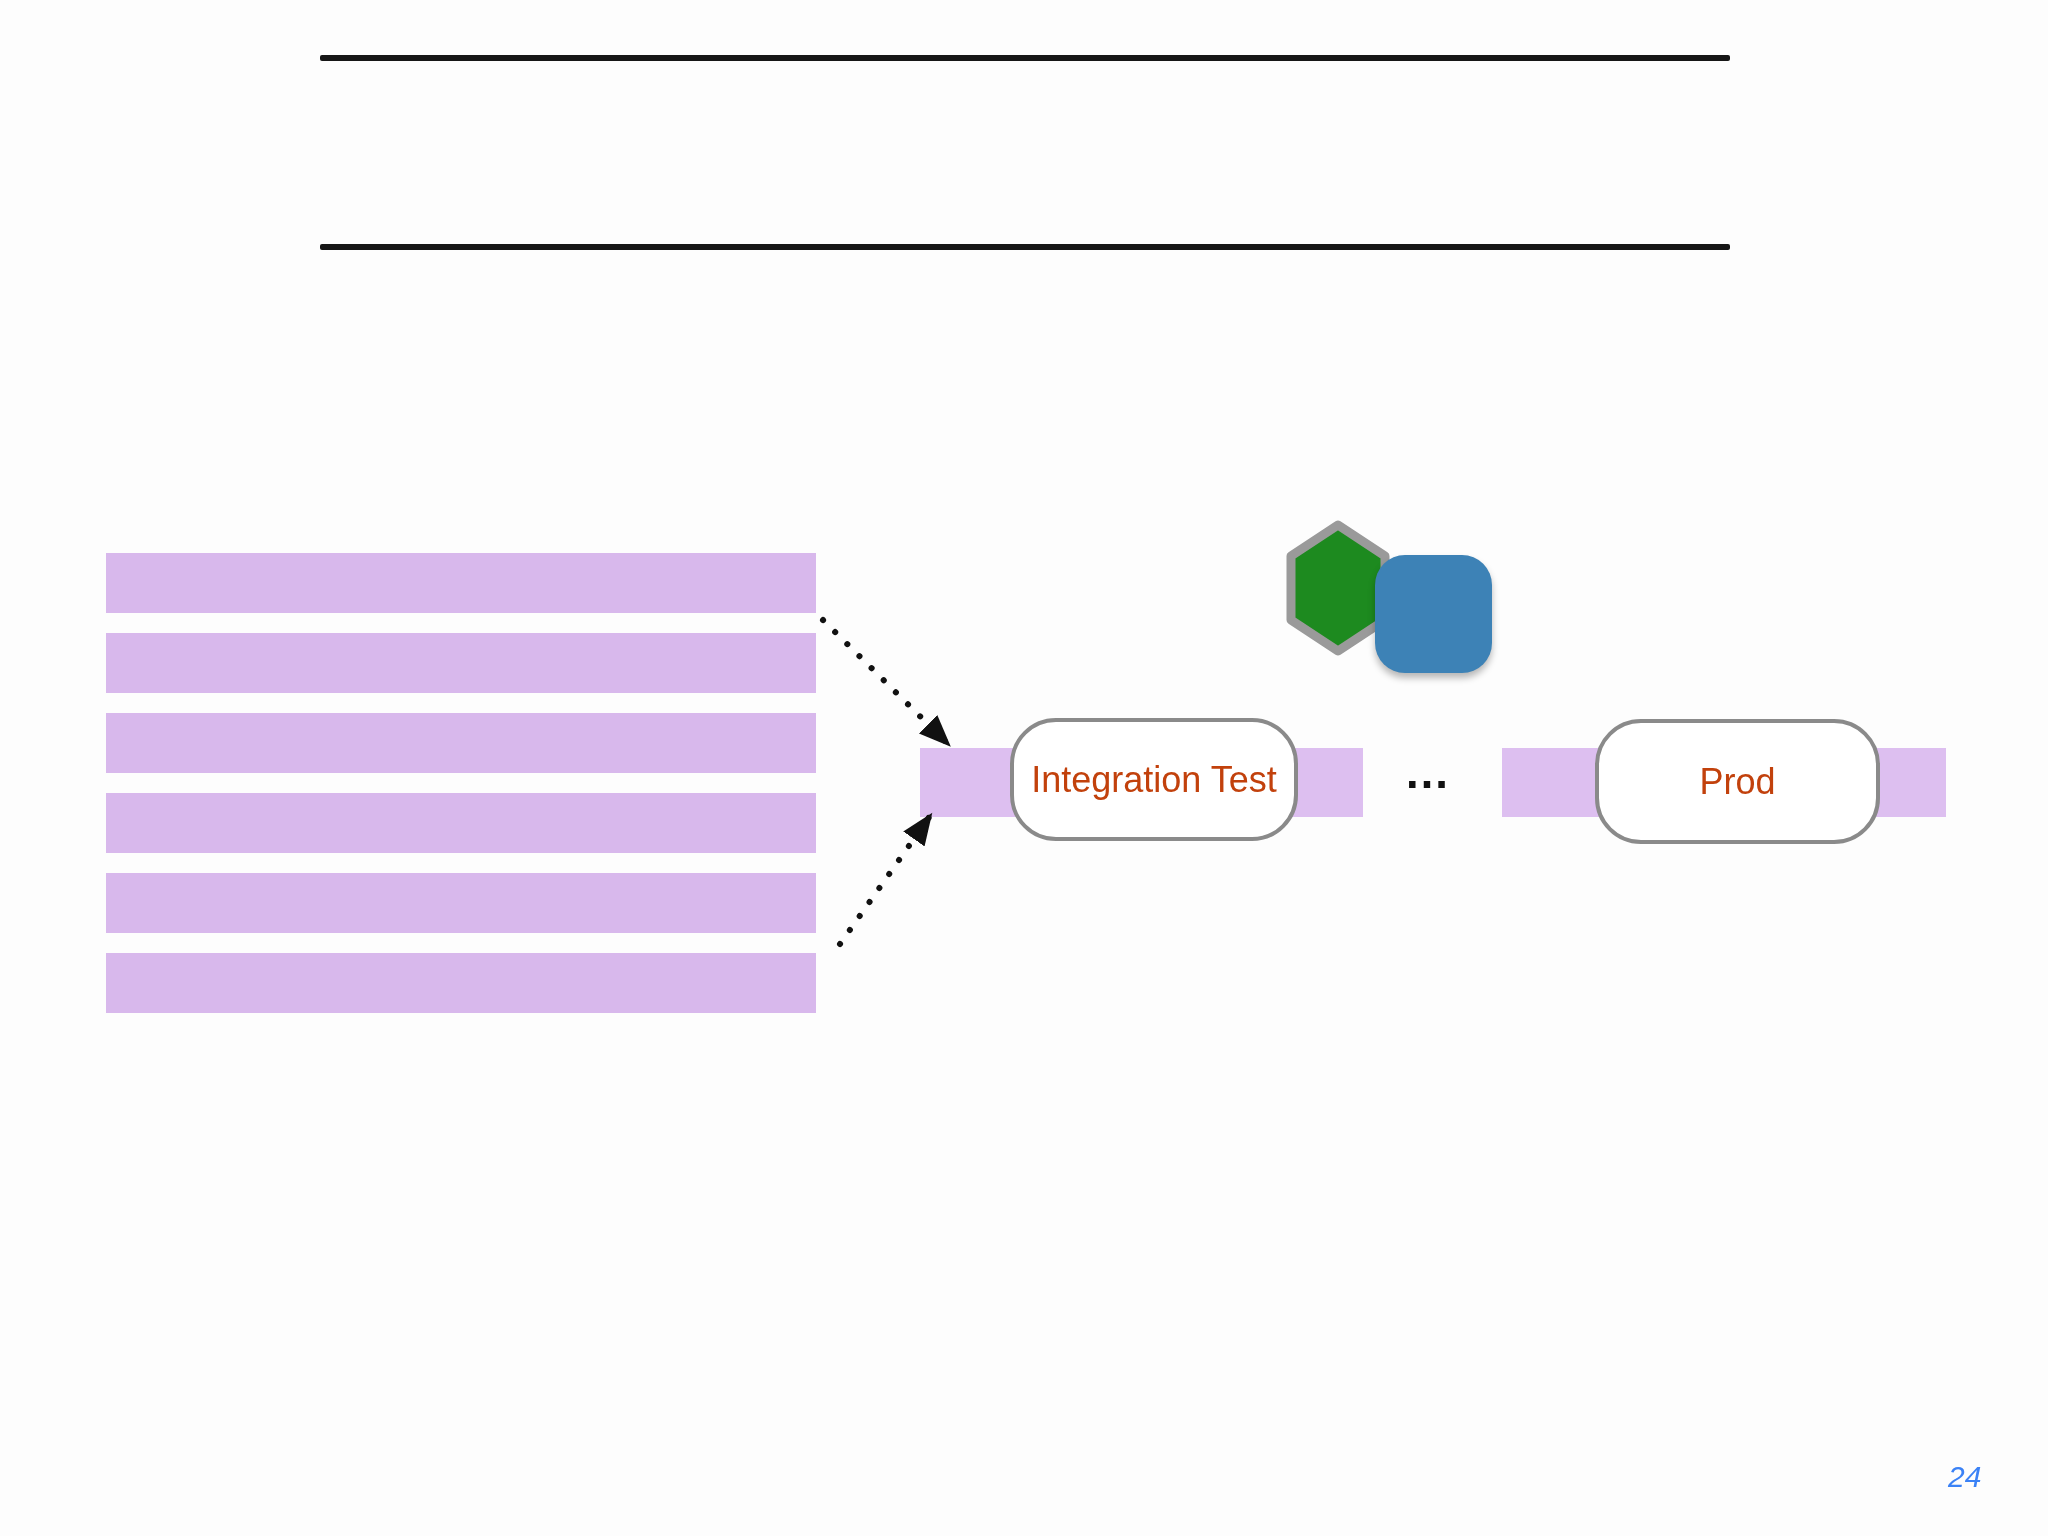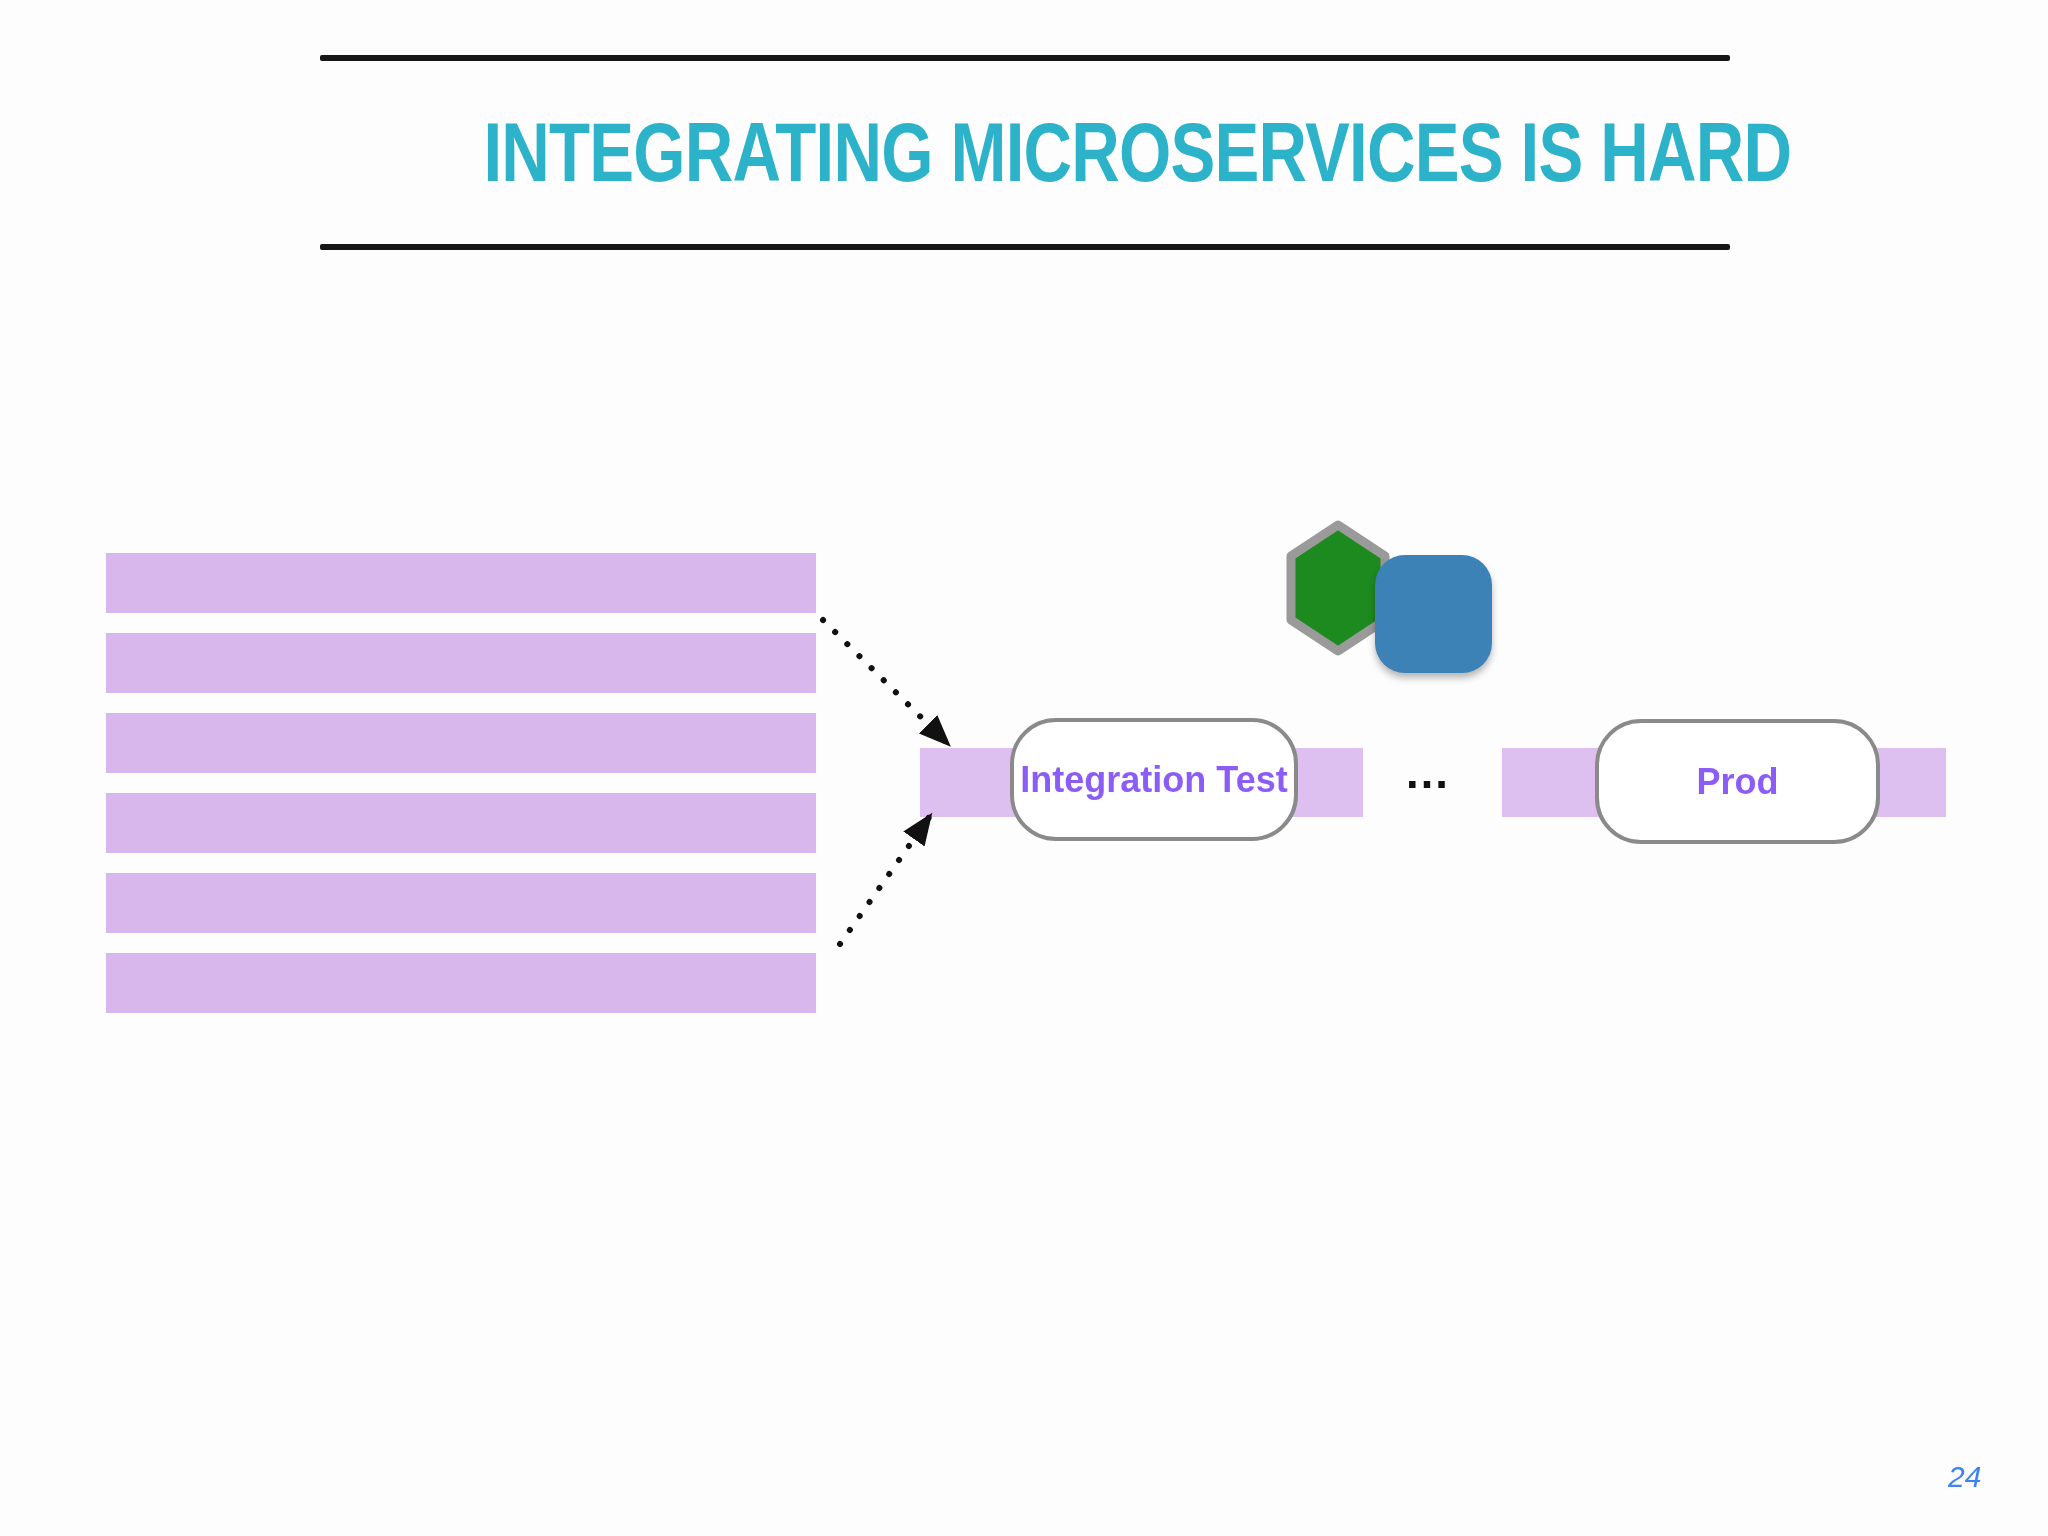--- a/index.html
+++ b/index.html
@@ -39,21 +39,21 @@
     background:#ddbff0;z-index:1;
   }
   .strip-1{left:920px;width:443px;}
   .strip-2{left:1502px;width:444px;}
   
   .node{
     position:absolute;z-index:3;
     background:#ffffff;
     border:4px solid #8a8a8a;border-radius:46px;
     display:flex;align-items:center;justify-content:center;
-    font-size:36px;font-weight:700;color:#8b5cf6;
+    font-size:36px;font-weight:400;color:#c2410c;
     letter-spacing:0px;white-space:nowrap;
   }
   .node-integration{left:1010px;top:718px;width:280px;height:115px;}
   .node-prod{left:1595px;top:719px;width:277px;height:117px;text-align:center;}
   
   .separator{
     position:absolute;left:1404px;top:744px;z-index:2;
     font-size:46px;line-height:56px;color:#111111;
     letter-spacing:5px;font-weight:bold;
   }
@@ -71,23 +71,20 @@
     position:absolute;left:1948px;top:1460px;
     font-size:30px;font-style:italic;color:#3b82f6;
   }
 </style>
 </head>
 <body>
 
 <div class="slide">
 
   <div class="rule rule-top"></div>
-  <div class="title">
-    <span class="squeeze">INTEGRATING MICROSERVICES IS HARD</span>
-  </div>
   <div class="rule rule-bottom"></div>
 
   <div class="bar" style="top:553px"></div>
   <div class="bar" style="top:633px"></div>
   <div class="bar" style="top:713px"></div>
   <div class="bar" style="top:793px"></div>
   <div class="bar" style="top:873px"></div>
   <div class="bar" style="top:953px"></div>
 
   <svg class="arrows" width="2048" height="1536" viewBox="0 0 2048 1536">

